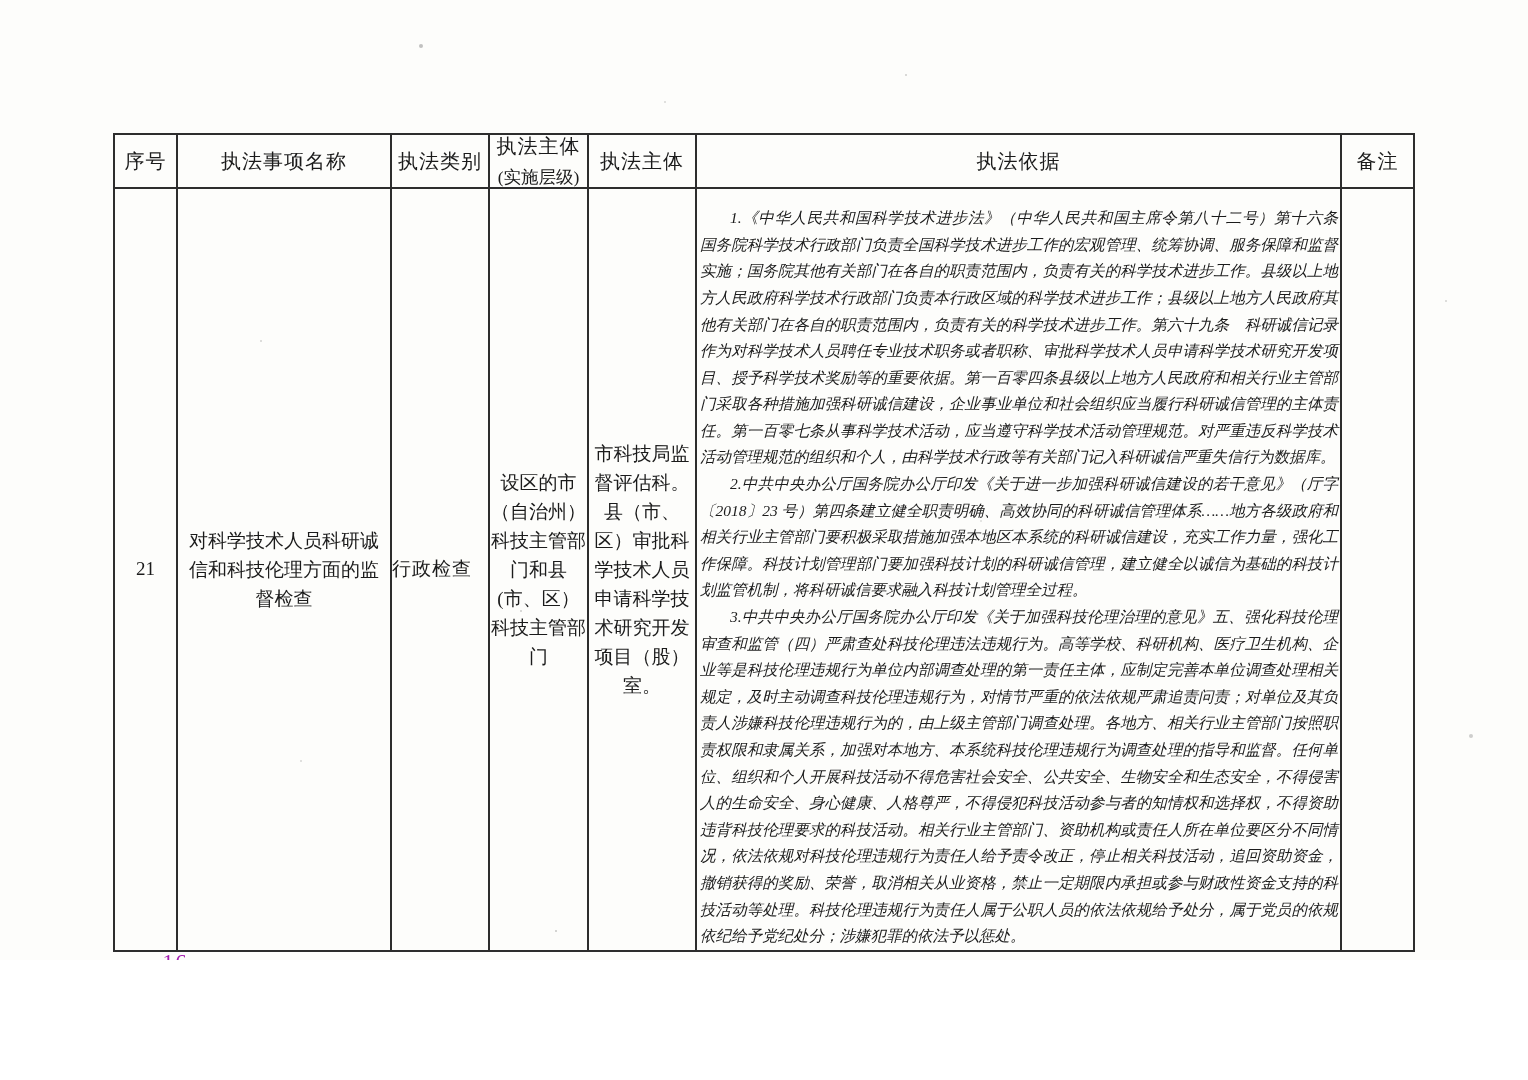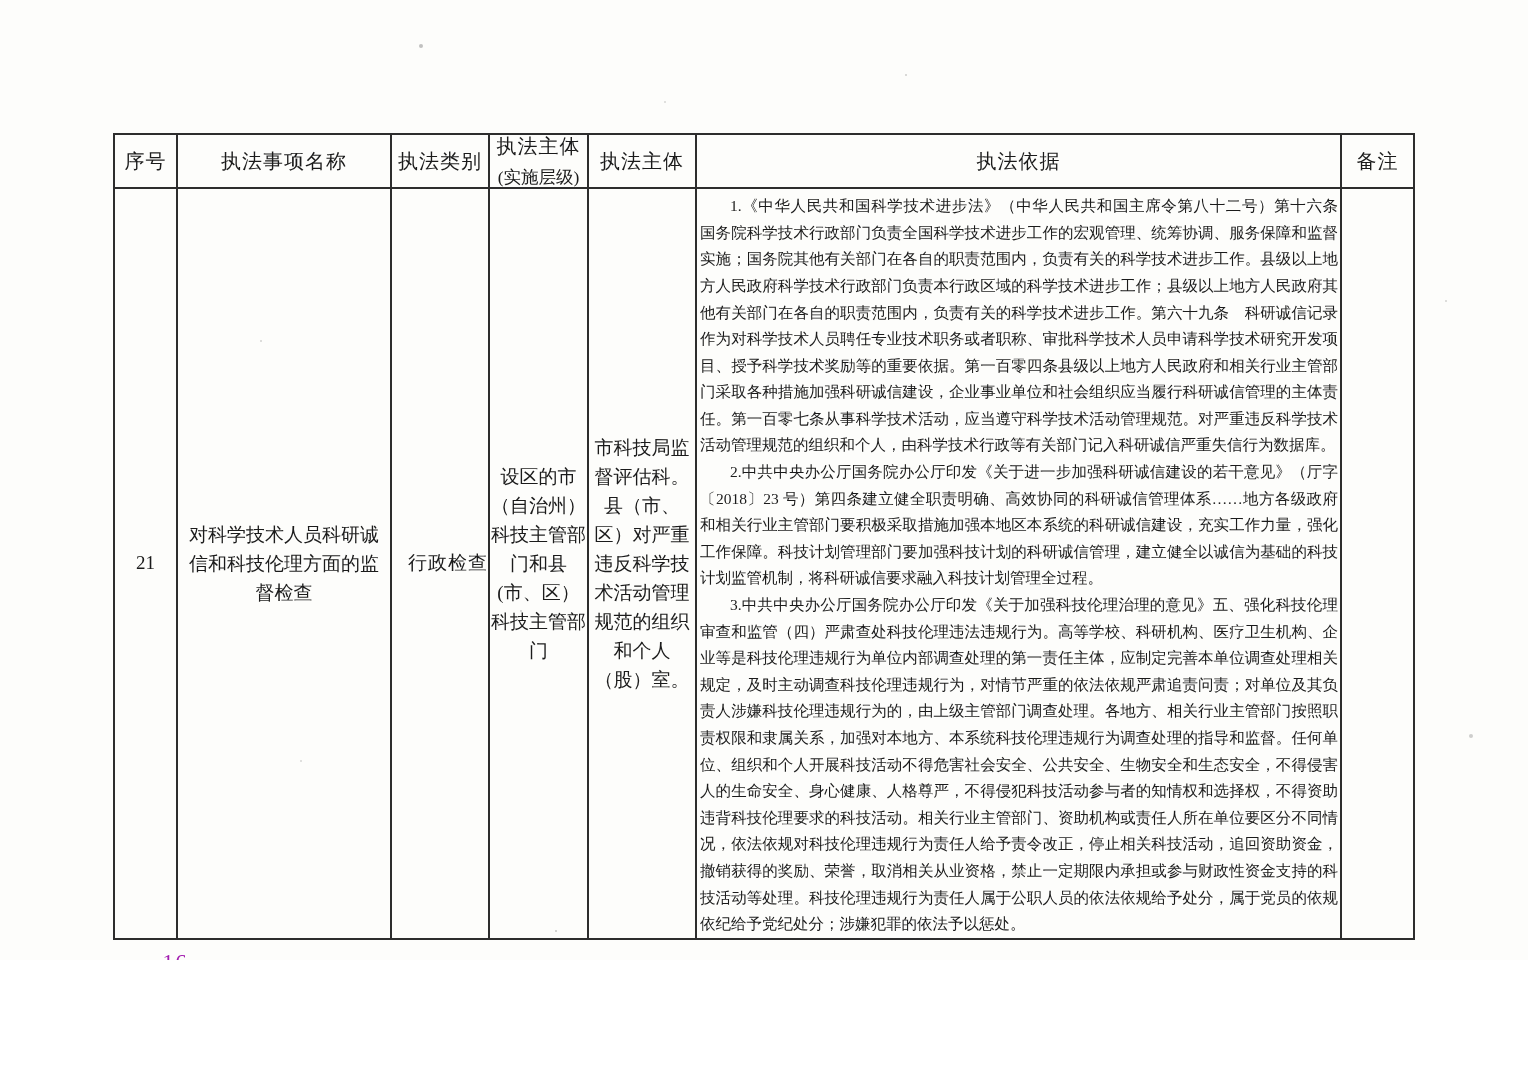--- a/index.html
+++ b/index.html
@@ -60,35 +60,36 @@
     margin-top:9px;
   }
   td.c-xuhao {
     font-size:19px; text-align:center;border-radius:15px;
   }
   td.c-name {
     font-size:19px; line-height:29px;
     text-align:center; padding:0 2px;
   }
   td.c-category {
-    font-size:19px; text-align:right; letter-spacing:1px;
+    font-size:19px; text-align:left; letter-spacing:1px;
   }
   td.c-subject {
     font-size:19px; line-height:29px;
     text-align:center; padding:2px 1px;
     line-break:strict; overflow-wrap:break-word;
   }
   td.c-agency {
     font-size:19px; line-height:29px;
     text-align:center; padding:0 2px;
     line-break:strict; overflow-wrap:break-word;
   }
   td.c-basis {
     vertical-align:top;
-    padding:4px 2px 0 3px;
+    padding:16px 2px 0 3px;
+    font-style:italic;
   }
   td.c-basis p {
     margin:0;
     font-size:15.5px;
     line-height:26.6px;
     text-align:justify;
     text-indent:30px;
     letter-spacing:0;
   }
   td.c-remark { }
@@ -130,21 +131,21 @@
         <th>执法依据</th>
         <th>备注</th>
       </tr>
     </thead>
     <tbody>
       <tr>
         <td class="c-xuhao">21</td>
         <td class="c-name">对科学技术人员科研诚信和科技伦理方面的监督检查</td>
         <td class="c-category">行政检查</td>
         <td class="c-subject">设区的市（自治州）科技主管部门和县(市、区）科技主管部门</td>
-        <td class="c-agency">市科技局监督评估科。县（市、区）对严重违反科学技术活动管理规范的组织和个人（股）室。</td>
+        <td class="c-agency">市科技局监督评估科。县（市、区）审批科学技术人员申请科学技术研究开发项目（股）室。</td>
         <td class="c-basis">
           <p>1.《中华人民共和国科学技术进步法》（中华人民共和国主席令第八十二号）第十六条　国务院科学技术行政部门负责全国科学技术进步工作的宏观管理、统筹协调、服务保障和监督实施；国务院其他有关部门在各自的职责范围内，负责有关的科学技术进步工作。县级以上地方人民政府科学技术行政部门负责本行政区域的科学技术进步工作；县级以上地方人民政府其他有关部门在各自的职责范围内，负责有关的科学技术进步工作。第六十九条　科研诚信记录作为对科学技术人员聘任专业技术职务或者职称、审批科学技术人员申请科学技术研究开发项目、授予科学技术奖励等的重要依据。第一百零四条县级以上地方人民政府和相关行业主管部门采取各种措施加强科研诚信建设，企业事业单位和社会组织应当履行科研诚信管理的主体责任。第一百零七条从事科学技术活动，应当遵守科学技术活动管理规范。对严重违反科学技术活动管理规范的组织和个人，由科学技术行政等有关部门记入科研诚信严重失信行为数据库。</p>
           <p>2.中共中央办公厅国务院办公厅印发《关于进一步加强科研诚信建设的若干意见》（厅字〔2018〕23 号）第四条建立健全职责明确、高效协同的科研诚信管理体系……地方各级政府和相关行业主管部门要积极采取措施加强本地区本系统的科研诚信建设，充实工作力量，强化工作保障。科技计划管理部门要加强科技计划的科研诚信管理，建立健全以诚信为基础的科技计划监管机制，将科研诚信要求融入科技计划管理全过程。</p>
           <p>3.中共中央办公厅国务院办公厅印发《关于加强科技伦理治理的意见》五、强化科技伦理审查和监管（四）严肃查处科技伦理违法违规行为。高等学校、科研机构、医疗卫生机构、企业等是科技伦理违规行为单位内部调查处理的第一责任主体，应制定完善本单位调查处理相关规定，及时主动调查科技伦理违规行为，对情节严重的依法依规严肃追责问责；对单位及其负责人涉嫌科技伦理违规行为的，由上级主管部门调查处理。各地方、相关行业主管部门按照职责权限和隶属关系，加强对本地方、本系统科技伦理违规行为调查处理的指导和监督。任何单位、组织和个人开展科技活动不得危害社会安全、公共安全、生物安全和生态安全，不得侵害人的生命安全、身心健康、人格尊严，不得侵犯科技活动参与者的知情权和选择权，不得资助违背科技伦理要求的科技活动。相关行业主管部门、资助机构或责任人所在单位要区分不同情况，依法依规对科技伦理违规行为责任人给予责令改正，停止相关科技活动，追回资助资金，撤销获得的奖励、荣誉，取消相关从业资格，禁止一定期限内承担或参与财政性资金支持的科技活动等处理。科技伦理违规行为责任人属于公职人员的依法依规给予处分，属于党员的依规依纪给予党纪处分；涉嫌犯罪的依法予以惩处。</p>
         </td>
         <td class="c-remark"></td>
       </tr>
     </tbody>
   </table>
 

